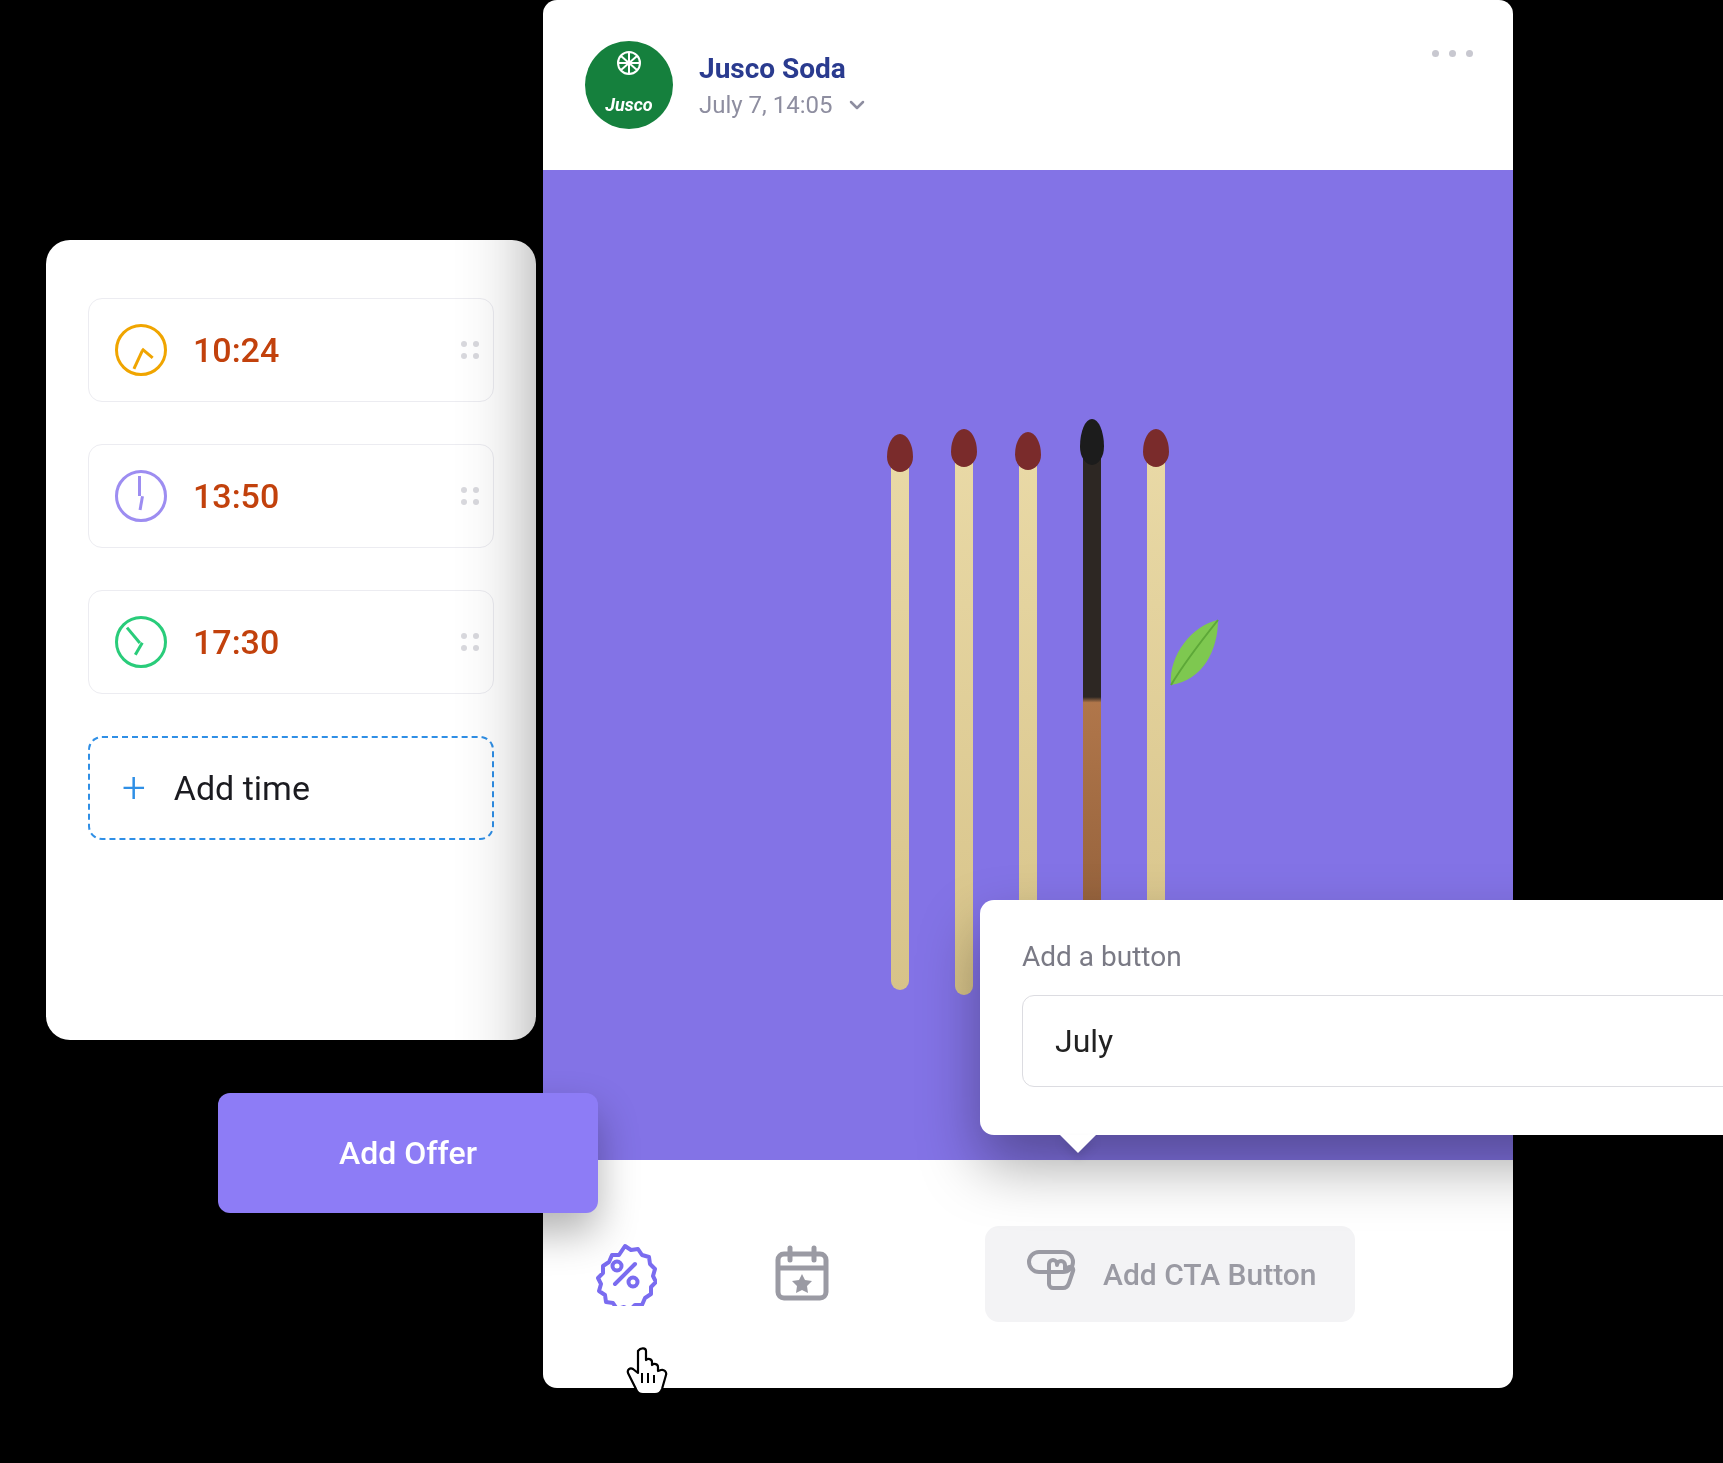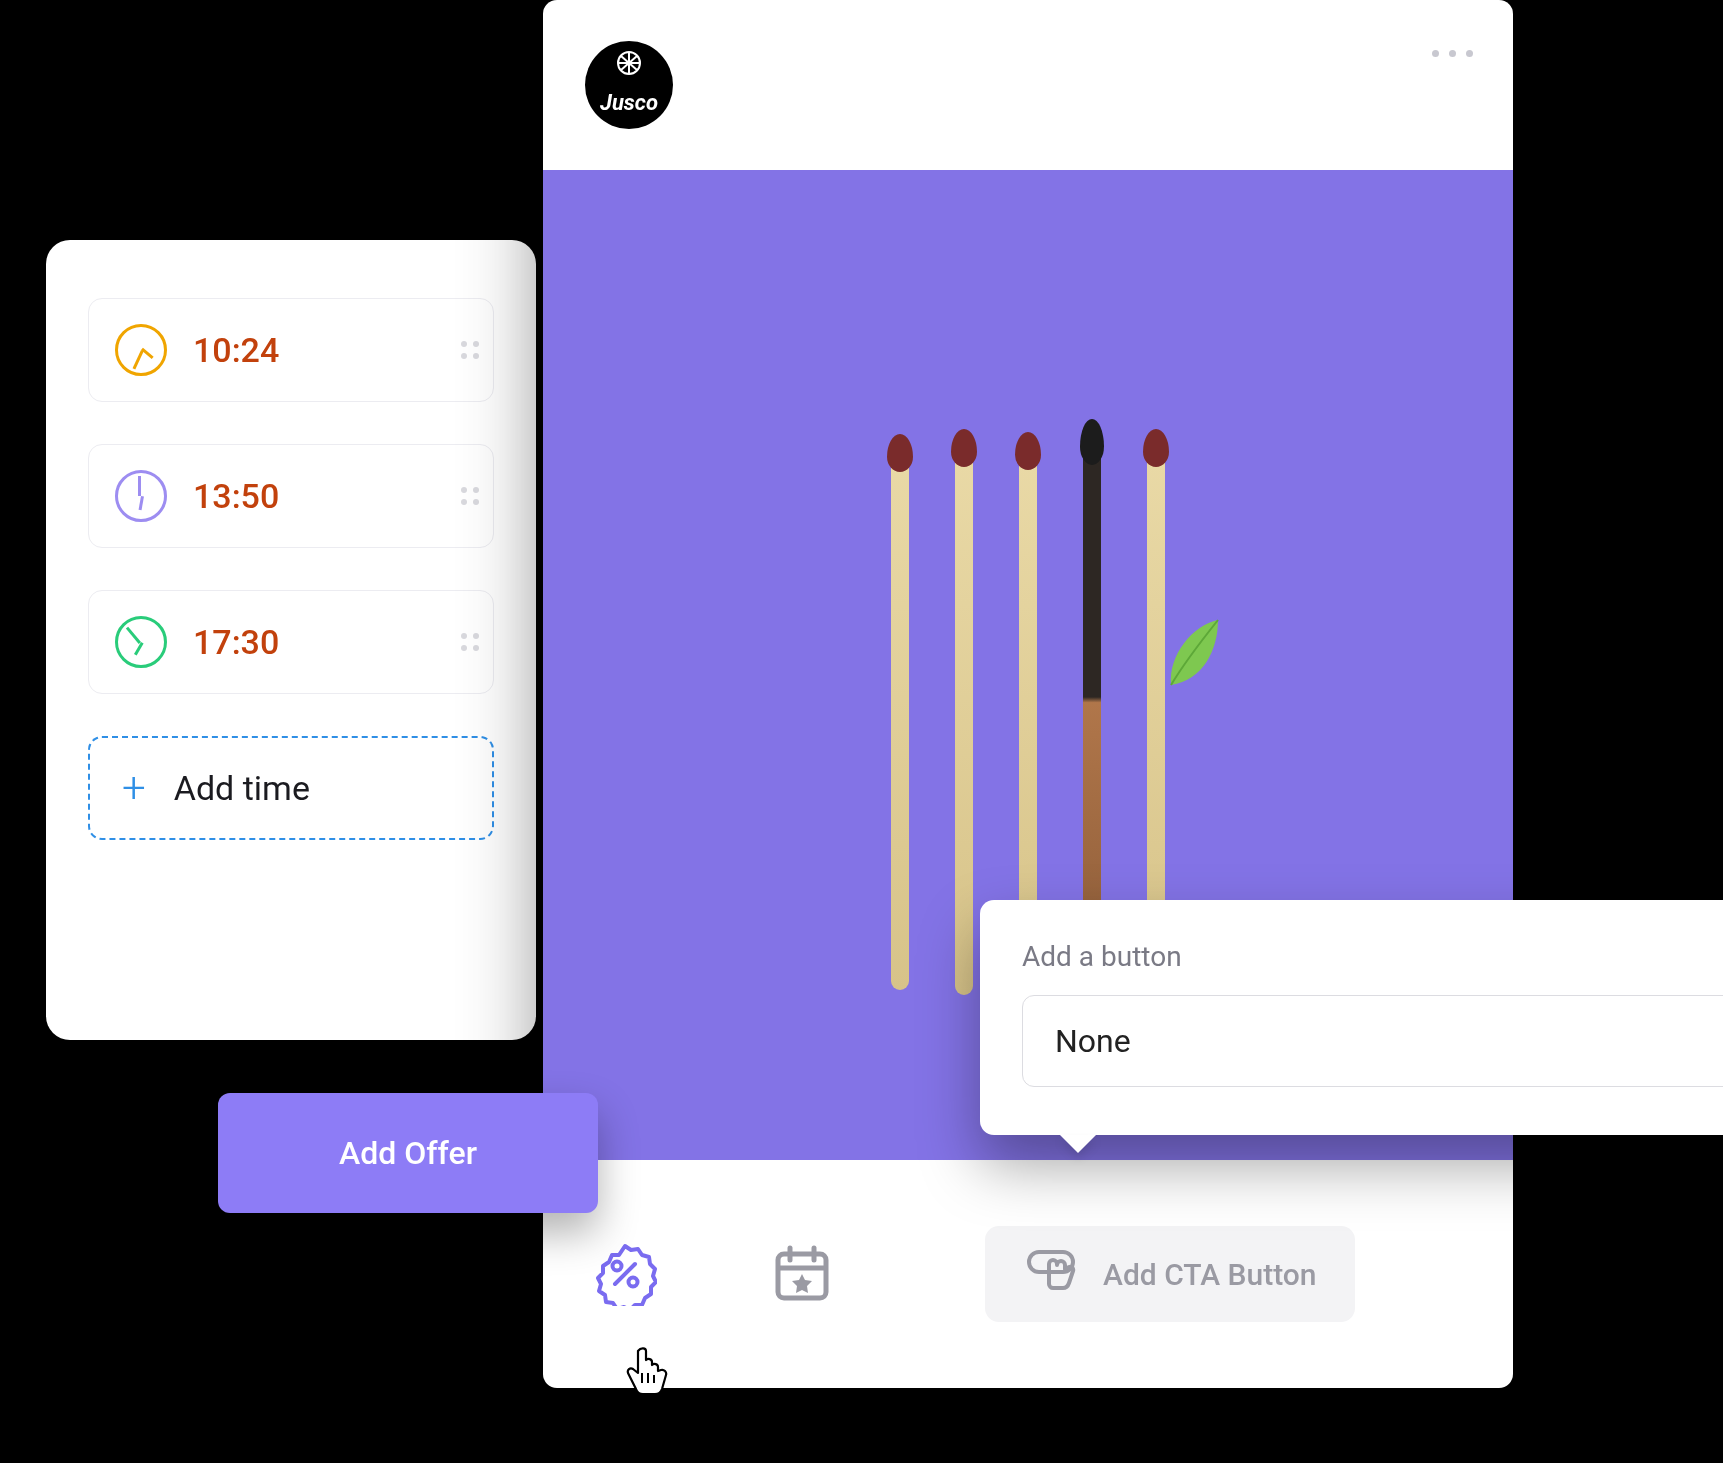--- a/index.html
+++ b/index.html
@@ -109,23 +109,23 @@
   .post-header {
     height: 170px;
     display: flex;
     align-items: center;
     padding: 0 42px;
     gap: 26px;
     position: relative;
   }
   .avatar {
     width: 88px; height: 88px; border-radius: 50%;
-    background: #000000;
+    background: #15803d;
     display:flex; align-items:center; justify-content:center;
-    color:#fff; font-weight:700; font-style:italic; font-size:22px;
+    color:#fff; font-weight:700; font-style:italic; font-size:18px;
     position: relative;
     flex-shrink: 0;
   }
   .avatar svg { position:absolute; top:10px; }
   .post-meta .name { color:#2a3b8f; font-weight:700; font-size:28px; margin-bottom:6px; }
   .post-meta .date-row { display:flex; align-items:center; gap:14px; }
   .post-meta .date { color:#8e8ea0; font-size:24px; }
   .chev { color:#8e8ea0; }
   .kebab {
     position:absolute; right:40px; top:50px;
@@ -279,20 +279,29 @@
     <div class="avatar">
       <svg width="46" height="24" viewBox="0 0 46 24">
         <circle cx="23" cy="12" r="11" fill="none" stroke="#fff" stroke-width="2"></circle>
         <line x1="23" y1="1" x2="23" y2="23" stroke="#fff" stroke-width="2"></line>
         <line x1="12" y1="12" x2="34" y2="12" stroke="#fff" stroke-width="2"></line>
         <line x1="15" y1="5" x2="31" y2="19" stroke="#fff" stroke-width="2"></line>
         <line x1="31" y1="5" x2="15" y2="19" stroke="#fff" stroke-width="2"></line>
       </svg>
       <span style="position:absolute;bottom:14px;">Jusco</span>
     </div>
+    <div class="post-meta">
+      <div class="name">Jusco Soda</div>
+      <div class="date-row">
+        <span class="date">July 7, 14:05</span>
+        <svg class="chev" width="20" height="20" viewBox="0 0 20 20">
+          <path d="M4 7l6 6 6-6" fill="none" stroke="#8e8ea0" stroke-width="2.5" stroke-linecap="round" stroke-linejoin="round"></path>
+        </svg>
+      </div>
+    </div>
     <div class="kebab">
         <span></span>
         <span></span>
         <span></span>
       </div>
   </div>
 
   <div class="post-image">
 
     <div class="match" style="height:530px;background:linear-gradient(#e9d9a6,#d7c389);">
@@ -341,21 +350,21 @@
         <path d="M26 18 v20 c0 2 2 4 4 4 h10 c3 0 5-2 6-5 l4-12 c1-3-2-5-4-4 l-4 2 v-4 c0-2-2-4-4-4 s-4 2-4 4 v-1 c0-2-2-4-4-4 s-4 2-4 4" fill="none" stroke="#9a9aa3" stroke-width="4" stroke-linejoin="round" stroke-linecap="round"></path>
       </svg>
       <span>Add CTA Button</span>
     </div>
   </div>
 </div>
 
 <div class="dropdown">
   <div class="title">Add a button</div>
   <div class="select">
-    <span>None</span>
+    <span>July</span>
     <svg width="26" height="26" viewBox="0 0 26 26">
       <path d="M5 9 l8 8 8-8" fill="none" stroke="#777" stroke-width="3" stroke-linecap="round" stroke-linejoin="round"></path>
     </svg>
   </div>
 </div>
 
 <svg class="cursor" width="44" height="52" viewBox="0 0 44 52">
   <path d="M14 6 v22 l-5-4 c-3-2-6 1-5 4 l8 16 c1 3 4 5 7 5 h12 c3 0 6-2 7-5 l4-14 c1-3-2-6-5-5 l-3 1 v-4 c0-3-4-4-6-2 v-3 c0-3-4-4-6-2 v-9 c0-3-5-4-8 0 z" fill="#fff" stroke="#000" stroke-width="2.2" stroke-linejoin="round"></path>
   <line x1="18" y1="28" x2="18" y2="38" stroke="#000" stroke-width="2"></line>
   <line x1="24" y1="28" x2="24" y2="38" stroke="#000" stroke-width="2"></line>

